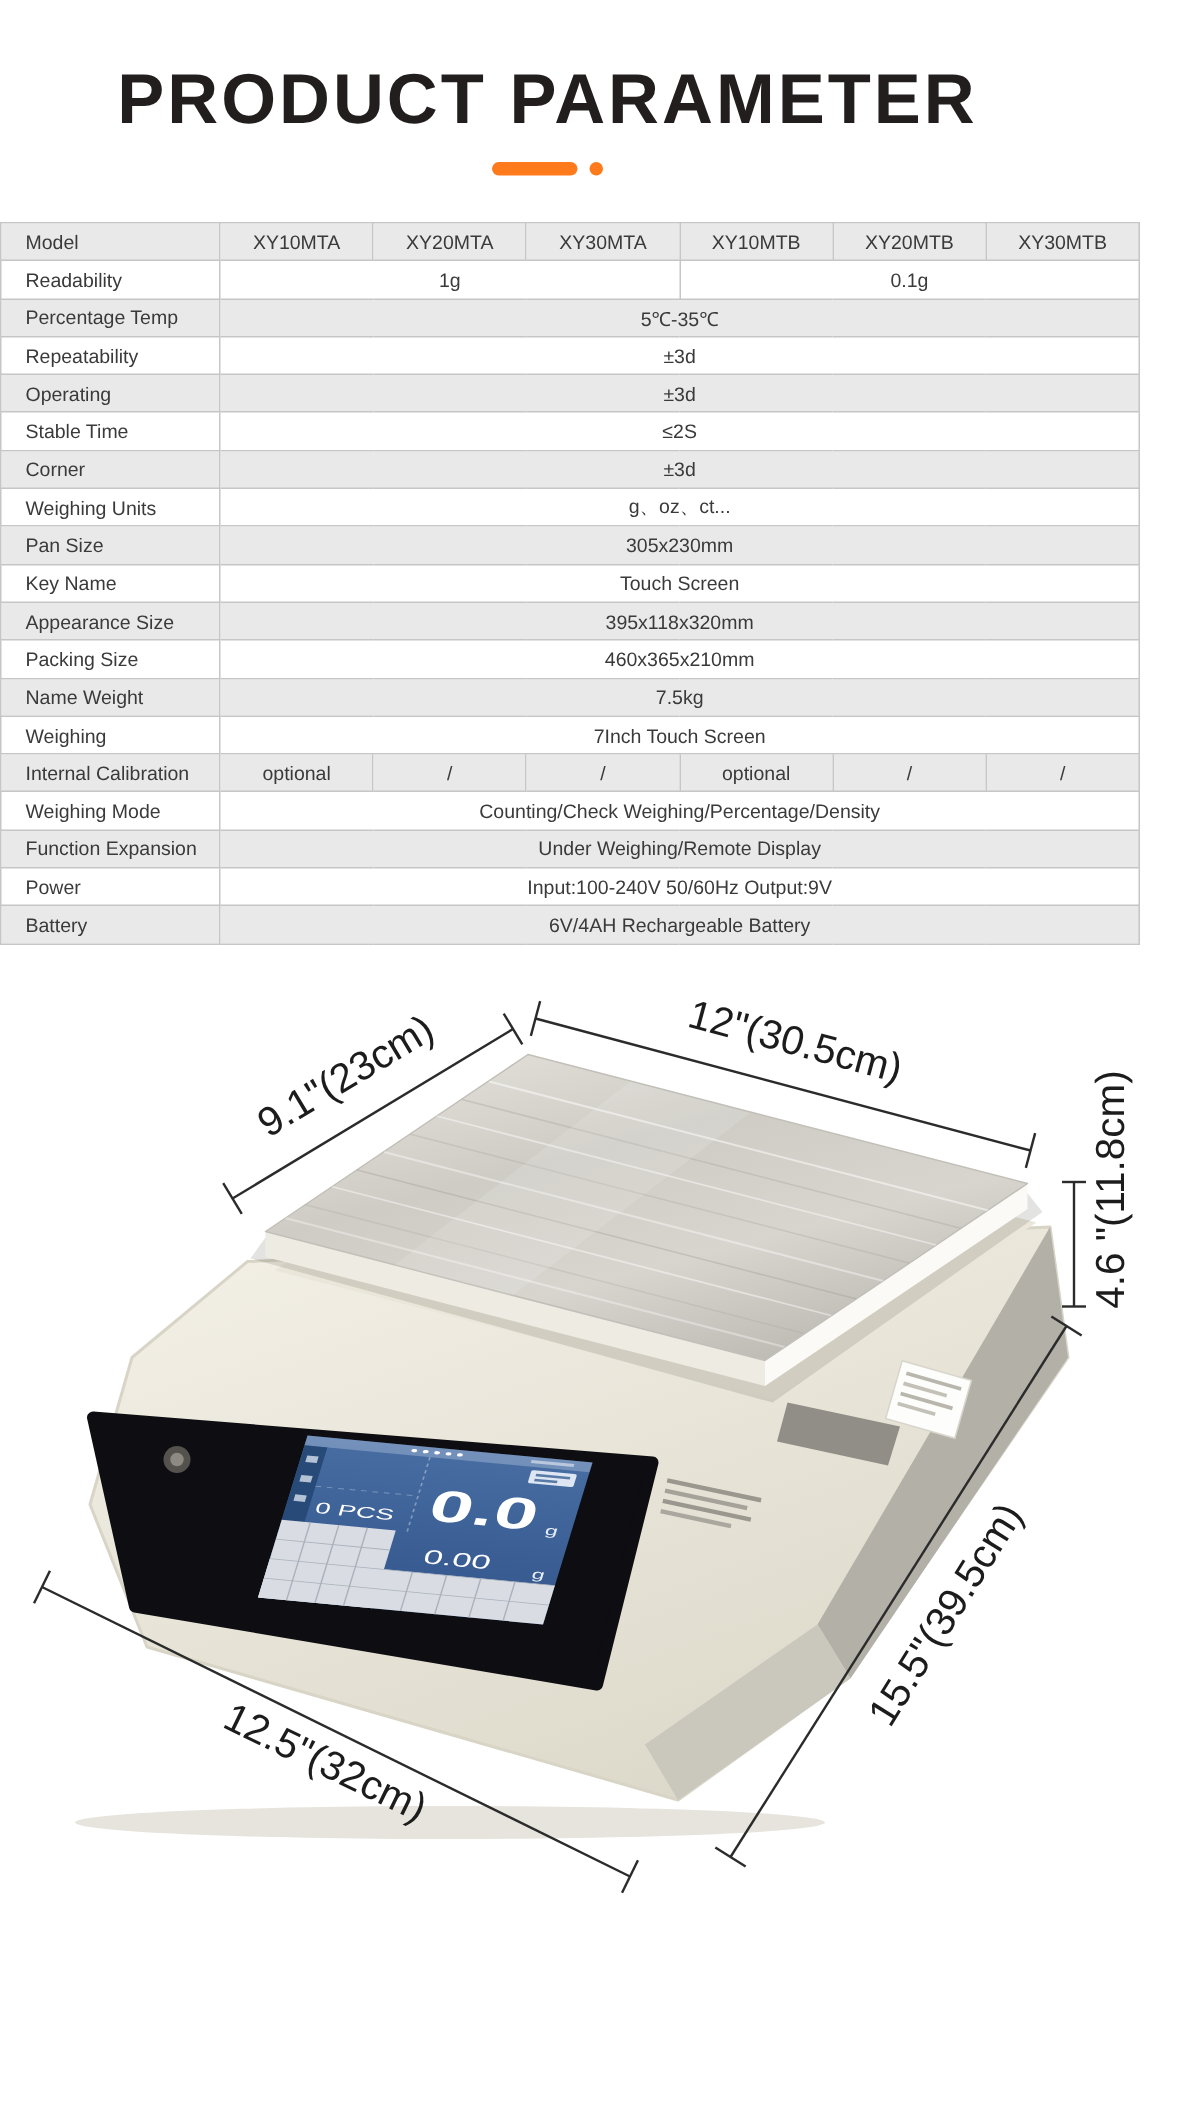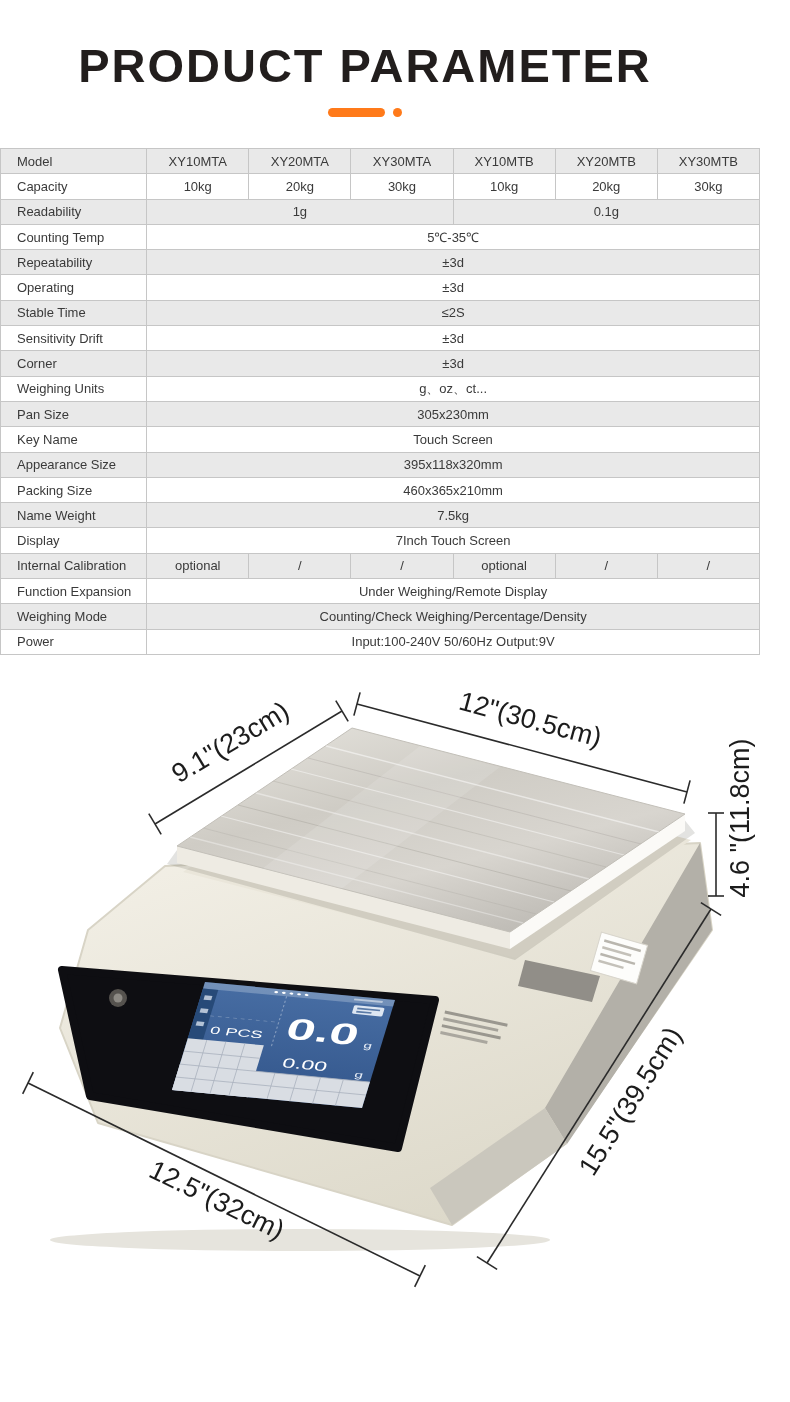--- a/index.html
+++ b/index.html
@@ -52,54 +52,41 @@
         <tr>
           <td class="lbl">Model</td>
           <td>XY10MTA</td>
           <td>XY20MTA</td>
           <td>XY30MTA</td>
           <td>XY10MTB</td>
           <td>XY20MTB</td>
           <td>XY30MTB</td>
         </tr>
         <tr>
-          <td class="lbl">Capacity</td>
-          <td>10kg</td>
-          <td>20kg</td>
-          <td>30kg</td>
-          <td>10kg</td>
-          <td>20kg</td>
-          <td>30kg</td>
-        </tr>
-        <tr>
           <td class="lbl">Readability</td>
           <td colspan="3">1g</td>
           <td colspan="3">0.1g</td>
         </tr>
         <tr>
-          <td class="lbl">Counting Temp</td>
+          <td class="lbl">Percentage Temp</td>
           <td colspan="6">5℃-35℃</td>
         </tr>
         <tr>
           <td class="lbl">Repeatability</td>
           <td colspan="6">±3d</td>
         </tr>
         <tr>
           <td class="lbl">Operating</td>
           <td colspan="6">±3d</td>
         </tr>
         <tr>
           <td class="lbl">Stable Time</td>
           <td colspan="6">≤2S</td>
         </tr>
         <tr>
-          <td class="lbl">Sensitivity Drift</td>
-          <td colspan="6">±3d</td>
-        </tr>
-        <tr>
           <td class="lbl">Corner</td>
           <td colspan="6">±3d</td>
         </tr>
         <tr>
           <td class="lbl">Weighing Units</td>
           <td colspan="6">g、oz、ct...</td>
         </tr>
         <tr>
           <td class="lbl">Pan Size</td>
           <td colspan="6">305x230mm</td>
@@ -114,43 +101,47 @@
         </tr>
         <tr>
           <td class="lbl">Packing Size</td>
           <td colspan="6">460x365x210mm</td>
         </tr>
         <tr>
           <td class="lbl">Name Weight</td>
           <td colspan="6">7.5kg</td>
         </tr>
         <tr>
-          <td class="lbl">Display</td>
+          <td class="lbl">Weighing</td>
           <td colspan="6">7Inch Touch Screen</td>
         </tr>
         <tr>
           <td class="lbl">Internal Calibration</td>
           <td>optional</td>
           <td>/</td>
           <td>/</td>
           <td>optional</td>
           <td>/</td>
           <td>/</td>
         </tr>
         <tr>
+          <td class="lbl">Weighing Mode</td>
+          <td colspan="6">Counting/Check Weighing/Percentage/Density</td>
+        </tr>
+        <tr>
           <td class="lbl">Function Expansion</td>
           <td colspan="6">Under Weighing/Remote Display</td>
         </tr>
         <tr>
-          <td class="lbl">Weighing Mode</td>
-          <td colspan="6">Counting/Check Weighing/Percentage/Density</td>
-        </tr>
-        <tr>
           <td class="lbl">Power</td>
           <td colspan="6">Input:100-240V 50/60Hz Output:9V</td>
+        </tr>
+        <tr>
+          <td class="lbl">Battery</td>
+          <td colspan="6">6V/4AH Rechargeable Battery</td>
         </tr>
       </tbody>
   </table>
 
   <div class="figure">
     <svg width="790" height="680" viewBox="0 0 790 680">
       <defs>
         <linearGradient id="steel" x1="0.15" y1="0" x2="0.8" y2="1">
           <stop offset="0" stop-color="#e3e1db"></stop>
           <stop offset="0.35" stop-color="#cfccc5"></stop>

